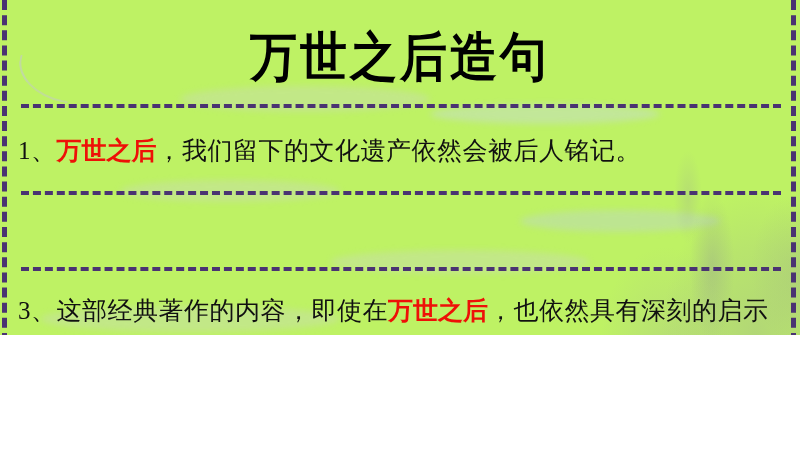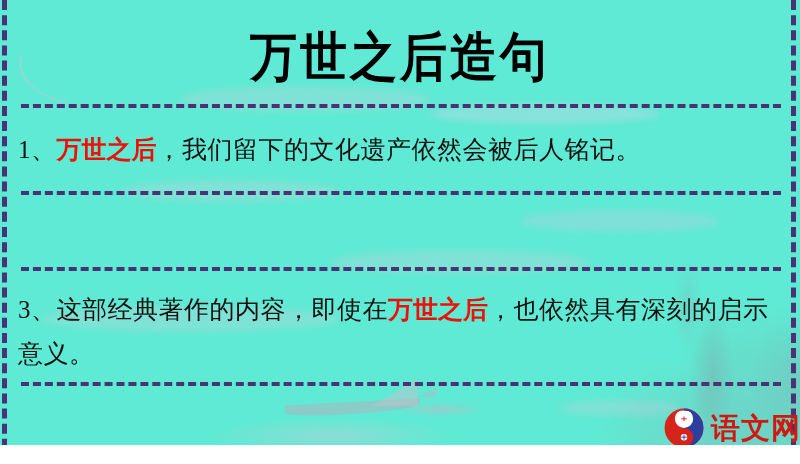--- a/index.html
+++ b/index.html
@@ -3,22 +3,22 @@
 <meta charset="utf-8">
 <style>
   html, body {
     margin: 0;
     padding: 0;
     background: #ffffff;
   }
   #slide {
     position: relative;
     width: 800px;
-    height: 445px;
-    background: #5eead4;
+    height: 335px;
+    background: #bef264;
     overflow: hidden;
     font-family: "Liberation Serif", "DejaVu Serif", serif;
   }
 
   
   .bg-layer {
     position: absolute;
     inset: 0;
     pointer-events: none;
     z-index: 0;
@@ -166,21 +166,21 @@
     color: #111111;
     letter-spacing: 0.5px;
   }
   .s1 { top: 128px; }
   .s2 { top: 209px; }
   .s3 { top: 288px; }
 
   .kw {
     color: #ee1007;
     font-weight: 700;
-    font-family: Liberation Serif, serif;
+    font-family: Liberation Sans, sans-serif;
     letter-spacing: 0px;
   }
 
   
   .logo {
     position: absolute;
     left: 664px;
     top: 408px;
     display: flex;
     align-items: center;

